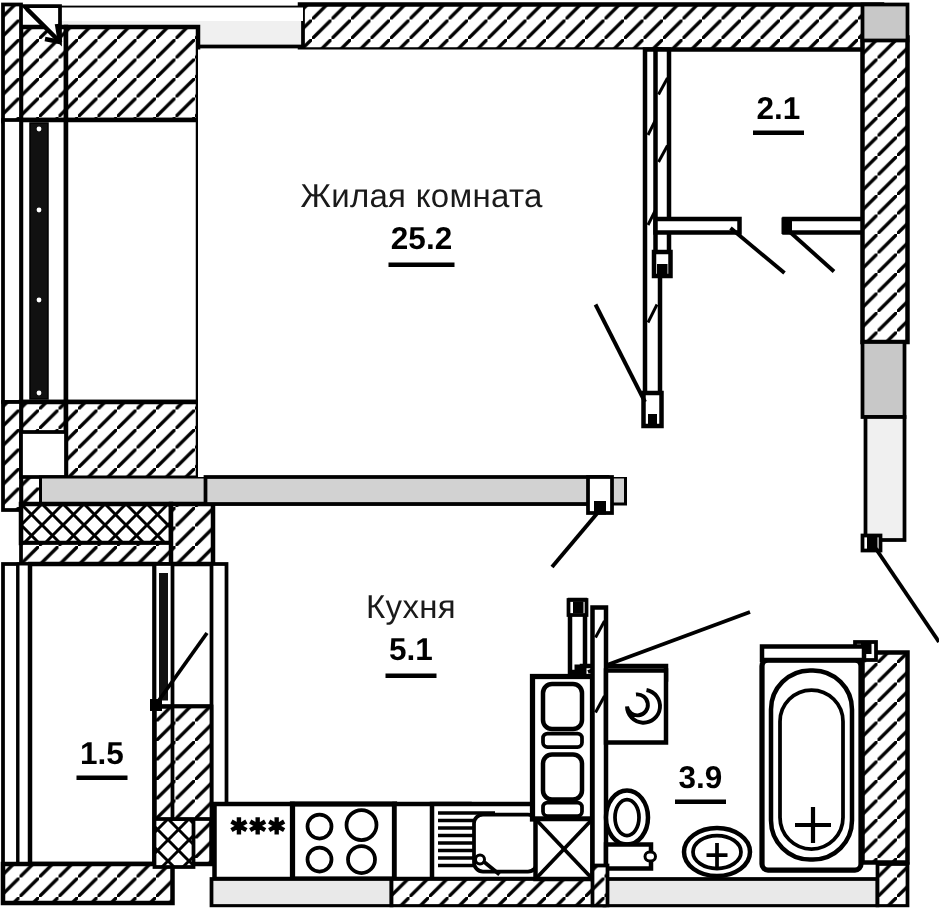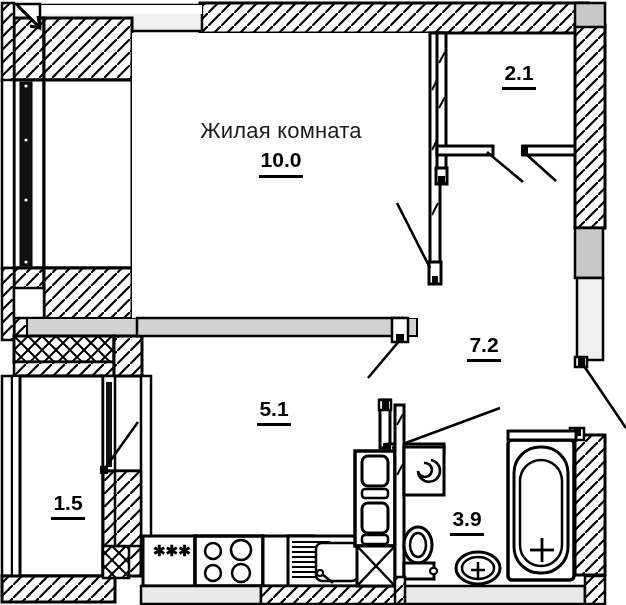--- a/index.html
+++ b/index.html
@@ -298,33 +298,31 @@
 
     <rect x="395" y="577" width="10" height="27" fill="url(#hatch45)" stroke="#000" stroke-width="2.5"></rect>
 
     <rect x="585" y="576" width="20" height="28" fill="url(#hatch45)" stroke="#000" stroke-width="2.5"></rect>
 
   </svg>
 
   <div class="room-label" style="left:181px; top:118px; width:200px;">
     <div class="room-name">Жилая комната</div>
     <div style="margin-top:4px;">
-      <span class="room-area">10.0</span>
+      <span class="room-area">25.2</span>
     </div>
   </div>
 
   <div class="room-label area-only" style="left:489px; top:60px; width:60px;">
     <span class="room-area">2.1</span>
   </div>
 
-  <div class="room-label area-only" style="left:454px; top:332px; width:60px;">
-    <span class="room-area">7.2</span>
-  </div>
 
   <div class="room-label" style="left:214px; top:392px; width:120px;">
+    <div class="room-name">Кухня</div>
     <div style="margin-top:4px;">
       <span class="room-area">5.1</span>
     </div>
   </div>
 
   <div class="room-label area-only" style="left:437px; top:506px; width:60px;">
     <span class="room-area">3.9</span>
   </div>
 
   <div class="room-label" style="left:28px; top:472px; width:80px;">

